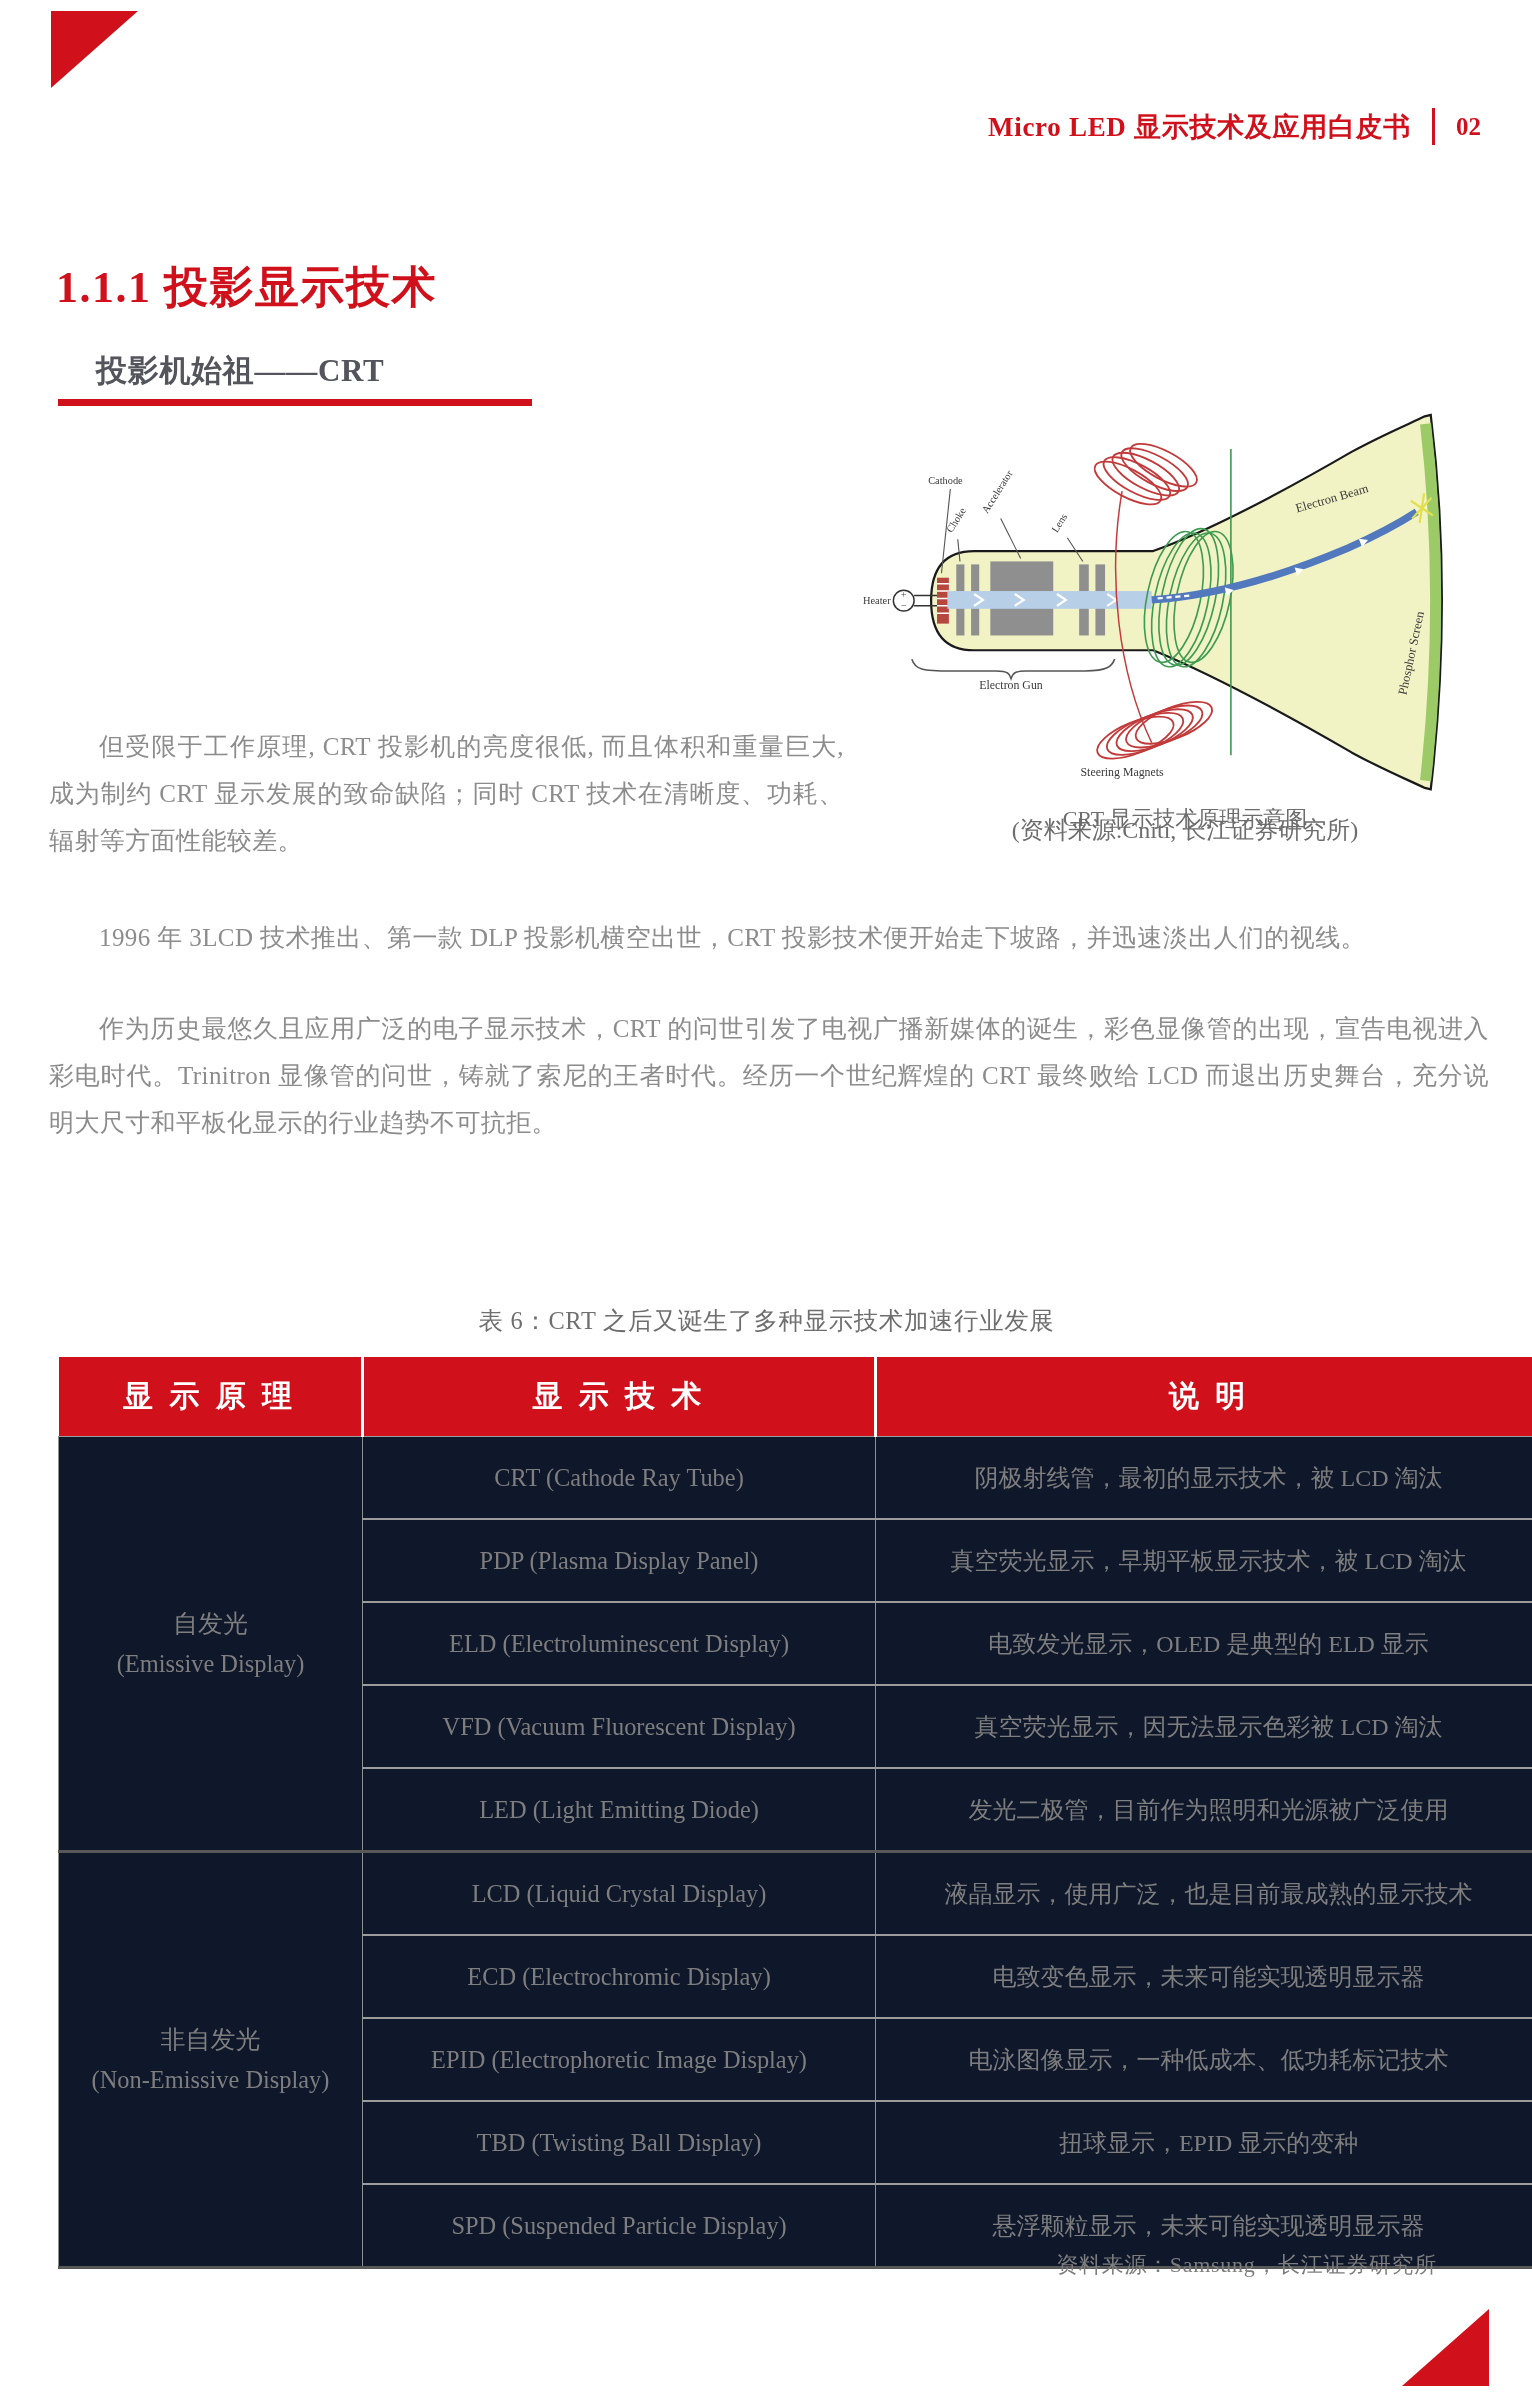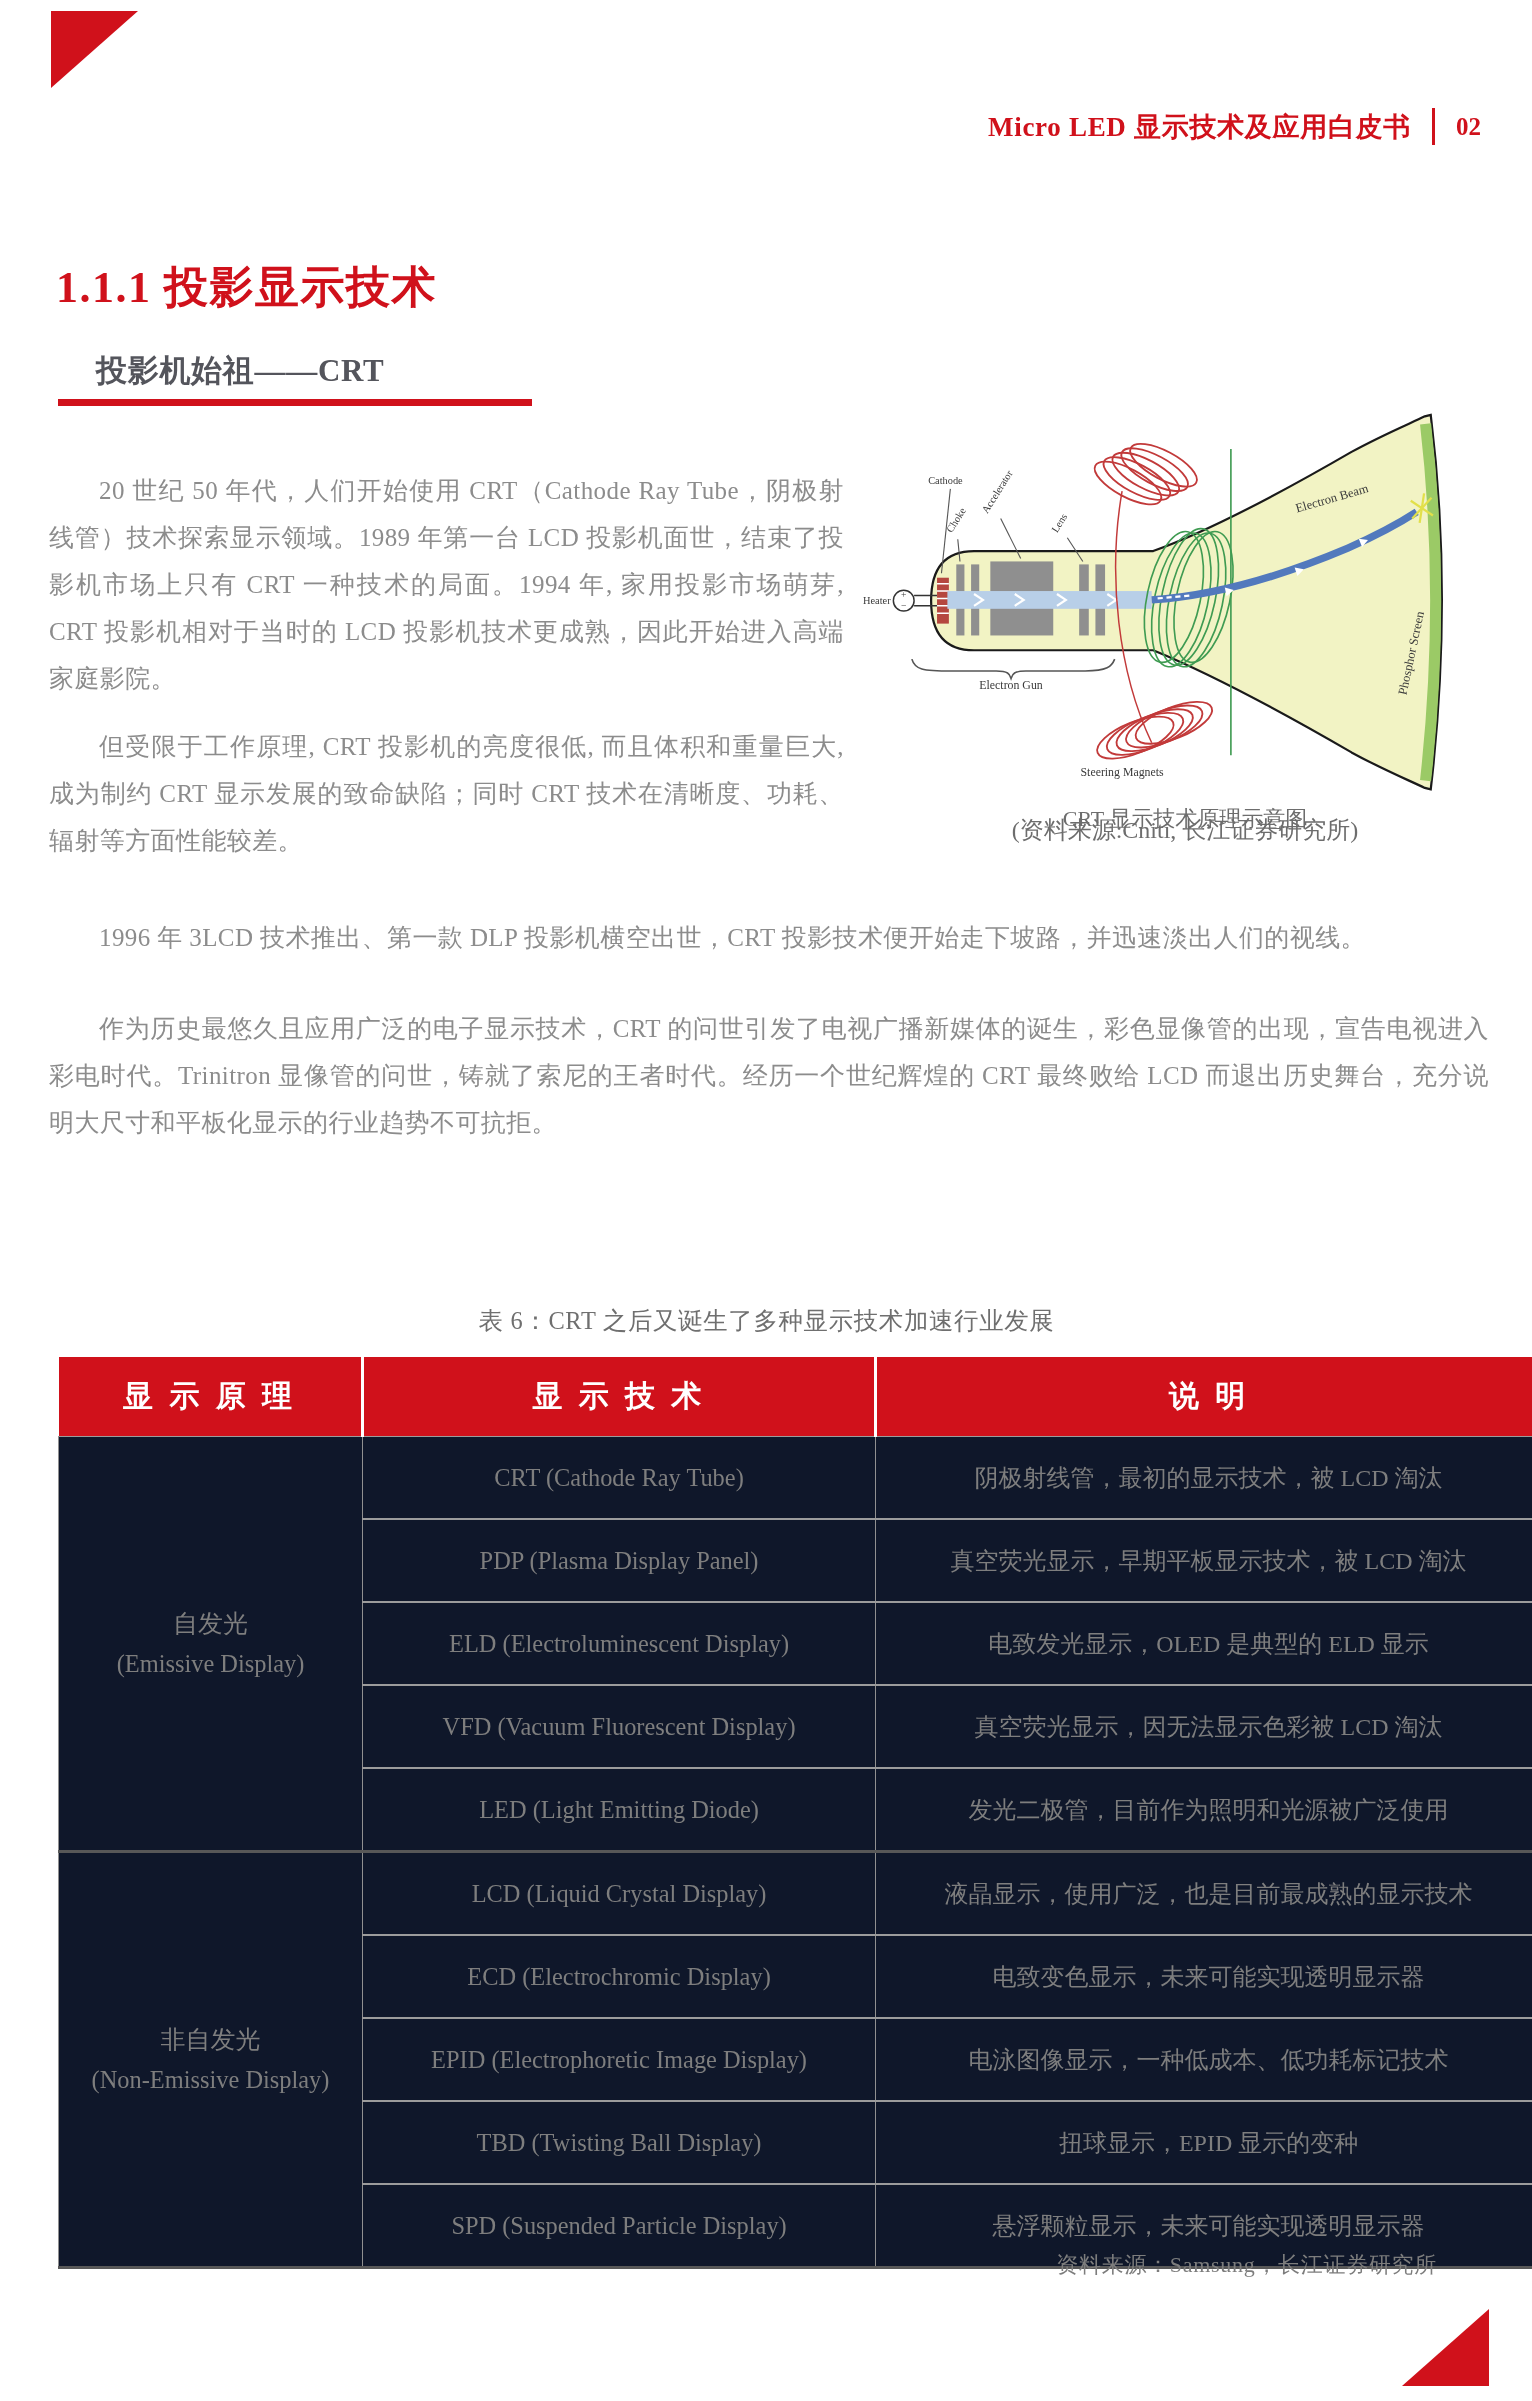--- a/index.html
+++ b/index.html
@@ -63,21 +63,20 @@
   <div class="running-head">
     <span class="doc-title">Micro LED 显示技术及应用白皮书</span>
     <span class="vbar"></span>
     <span class="pageno">02</span>
   </div>
 
   <div class="h1">1.1.1 投影显示技术</div>
   <div class="h2">投影机始祖——CRT</div>
   <div class="rule"></div>
 
-  <p class="body" id="p1">20 世纪 50 年代，人们开始使用 CRT（Cathode Ray Tube，阴极射线管）技术探索显示领域。1989 年第一台 LCD 投影机面世，结束了投影机市场上只有 CRT 一种技术的局面。1994 年, 家用投影市场萌芽, CRT 投影机相对于当时的 LCD 投影机技术更成熟，因此开始进入高端家庭影院。</p>
   <p class="body" id="p2">但受限于工作原理, CRT 投影机的亮度很低, 而且体积和重量巨大, 成为制约 CRT 显示发展的致命缺陷；同时 CRT 技术在清晰度、功耗、辐射等方面性能较差。</p>
 
   <div class="figure">
     <svg viewBox="0 0 870 535" width="644" height="396">
 
       <path d="M 392,196 L 150,196 Q 92,196 92,263 Q 92,330 150,330 L 392,330
                C 470,362 560,410 660,468 C 700,490 736,505 759,516 L 767,518
                C 787,345 787,175 767,12 L 759,14 C 736,25 700,40 660,62
                C 560,120 470,168 392,196 Z" fill="#f2f3c4" stroke="#1a1a1a" stroke-width="3"></path>
 

